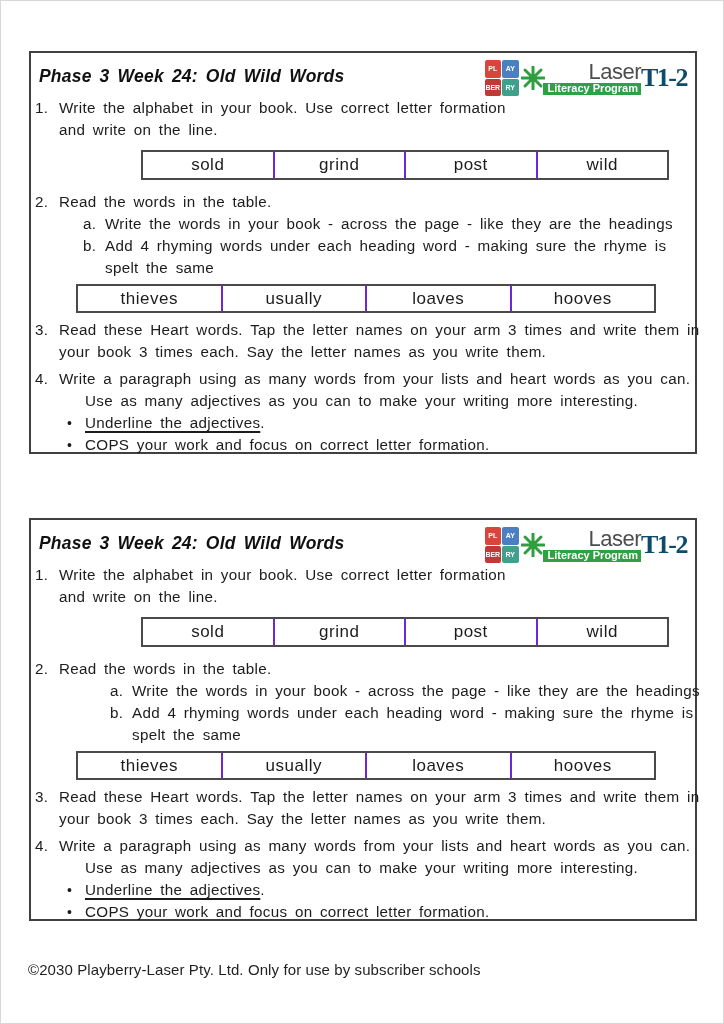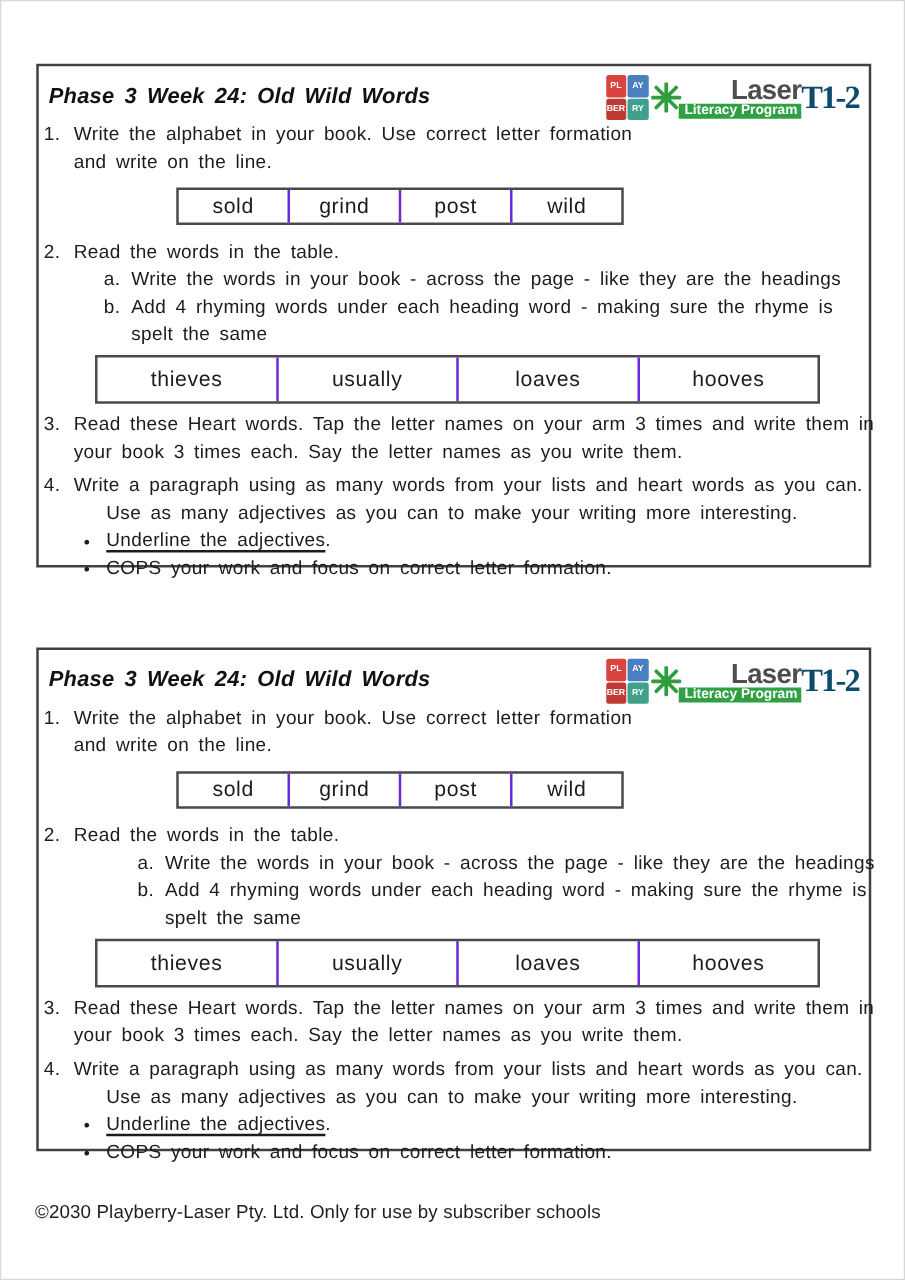--- a/index.html
+++ b/index.html
@@ -60,21 +60,21 @@
     font-weight:bold;
     letter-spacing:0;
     word-spacing:0;
     display:flex; align-items:center; justify-content:center;
     border-radius:2px;
     line-height:1;
   }
   .starburst { width:24px; height:24px; margin-right:-2px; flex:none; }
   .laser-col { display:flex; flex-direction:column; align-items:flex-end; }
   .brand {
-    font-size:22px; font-weight:bold; line-height:20px;
+    font-size:22px; font-weight:normal; line-height:20px;
     letter-spacing:-.5px; word-spacing:0;
   }
   .program {
     color:#fff; font-size:11px; font-weight:bold;
     line-height:11px; padding:0 3px 1px 5px;
     letter-spacing:0; word-spacing:0;
     margin-top:1px;
   }
   .term {
     font-size:26px; font-weight:800; color:#0c4a6e;
@@ -102,22 +102,22 @@
     text-decoration-thickness:1.5px;
   }
 
   
   .word-table {
     display:flex;
     height:30px;
     border:2px solid #4a4a4a;
     background:#fff;
   }
-  .word-table--1 { margin:9px 0 0 110px; width:358px; }
-  .word-table--2 { margin:5px 0 0 45px;  width:580px; height:39px; }
+  .word-table--1 { margin:9px 0 0 110px; width:528px; }
+  .word-table--2 { margin:5px 0 0 45px;  width:580px; height:29px; }
   .word-table .cell {
     flex:1;
     display:flex; align-items:center; justify-content:center;
     border-left:2px solid #6d28d9;
     font-size:17px;
     letter-spacing:.5px;
     word-spacing:0;
     white-space:nowrap;
   }
   .word-table .cell:first-child { border-left:none; }

